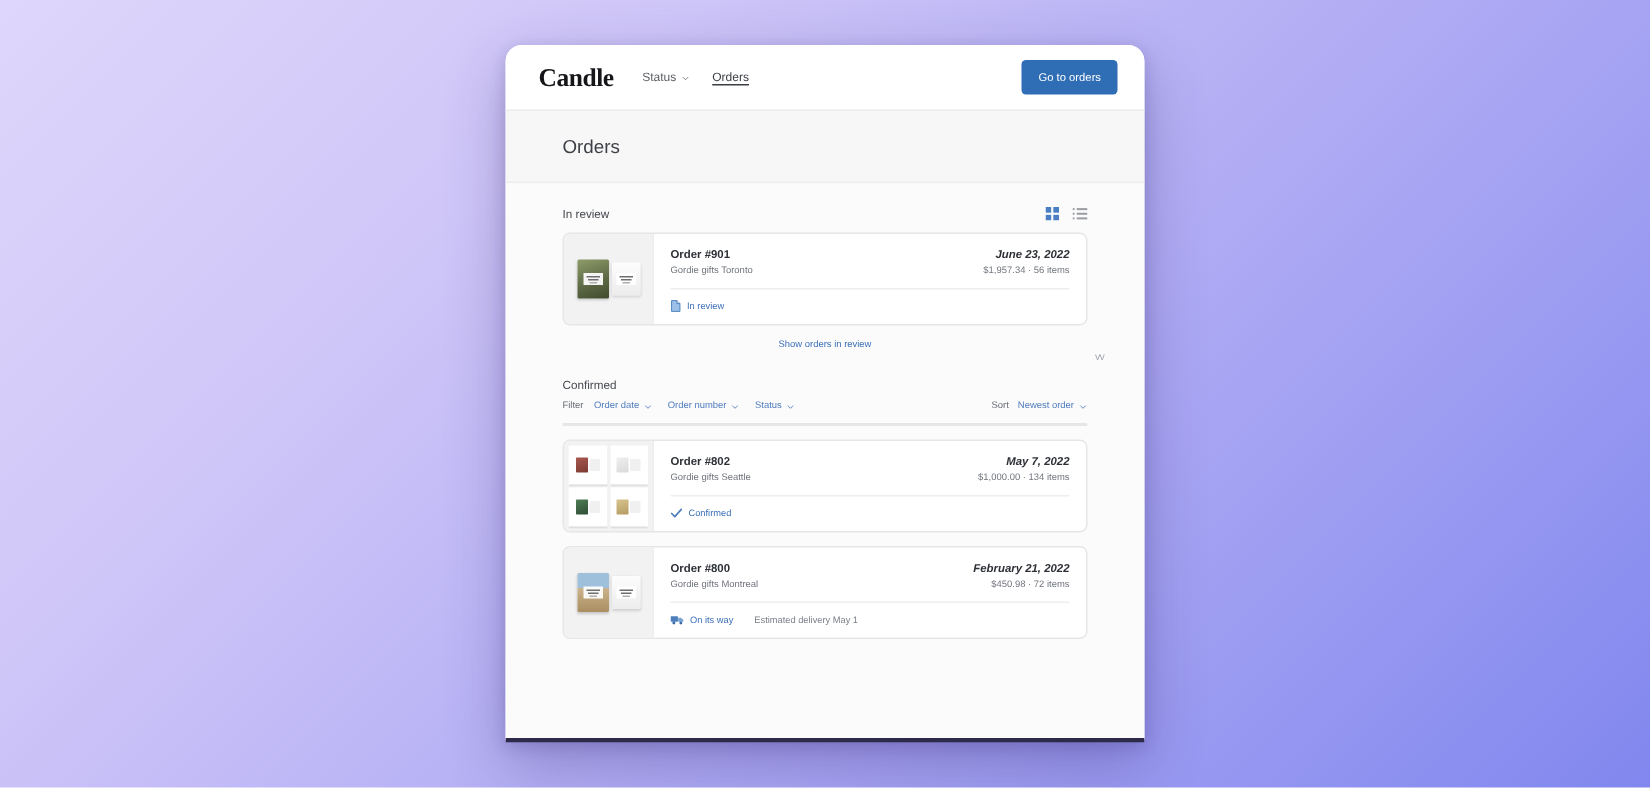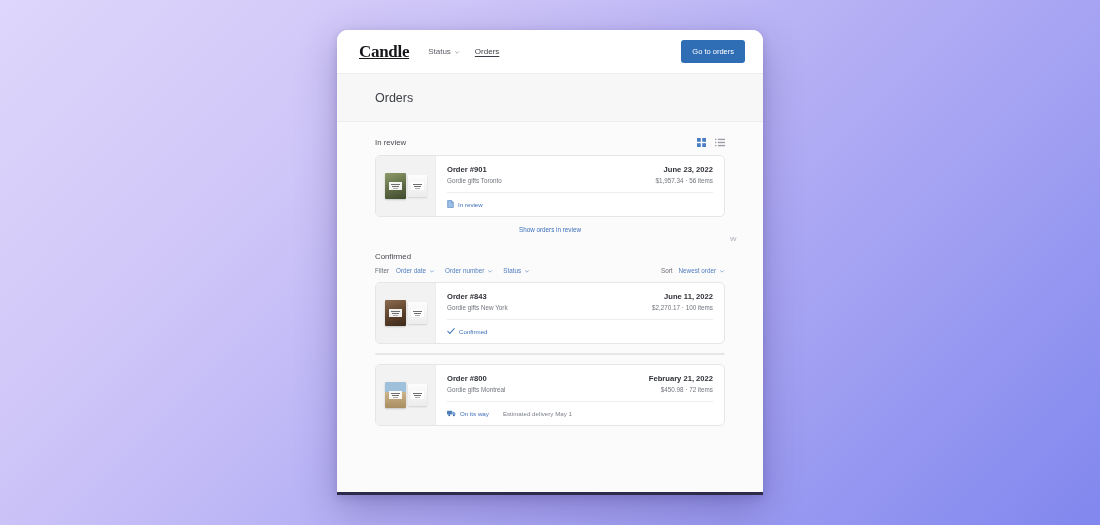--- a/index.html
+++ b/index.html
@@ -32,21 +32,20 @@
     border-bottom: 1px solid #ececec;
     display: flex; align-items: center;
     padding: 0 18px 0 22px;
   }
   .logo {
     font-family: "Liberation Serif", serif;
     font-weight: 700;
     font-size: 17px;
     letter-spacing: -0.3px;
     color: #16161a;
-    text-decoration: underline;
   }
   .nav-links { display: flex; align-items: center; gap: 15px; margin-left: 19px; }
   .nav-link {
     font-size: 8px; color: #5c5f66; display: flex; align-items: center; gap: 3px;
     cursor: pointer;
   }
   .nav-link.active { color: #3a3d44; text-decoration: underline; text-underline-offset: 2px; }
   .caret { display: inline-block; width: 6px; height: 6px; }
   .spacer { flex: 1; }
   .store-btn {
@@ -92,21 +91,21 @@
   }
   .thumb {
     width: 60px; flex: 0 0 60px;
     background: #f2f2f3;
     position: relative;
     border-right: 1px solid #ededef;
   }
   .card-body { flex: 1; padding: 9px 11px 8px 11px; }
   .row1 { display: flex; align-items: center; }
   .order-no { font-size: 7.6px; color: #2d3036; font-weight: 700; }
-  .order-date { margin-left: auto; font-size: 7.6px; color: #2d3036; font-weight: 700; }
+  .order-date { margin-left: auto; font-size: 7.6px; color: #2d3036; font-weight: 700; font-style: italic; }
   .row2 { display: flex; align-items: baseline; margin-top: 3px; }
   .order-sub { font-size: 6.3px; color: #70747c; }
   .order-amt { margin-left: auto; font-size: 6.3px; color: #70747c; }
   .divider { height: 1px; background: #eeeef0; margin: 8px 0 0 0; }
   .row3 { display: flex; align-items: center; gap: 4px; padding-top: 7px; }
   .status-text { font-size: 6.2px; color: #3c6fb8; }
   .status-note { font-size: 6.2px; color: #7c8089; margin-left: 10px; }
 
   .show-link {
     text-align: center;
@@ -303,37 +302,20 @@
           </div>
           <div class="pjar">
             <div class="plabel">
               <span class="pl-line w1"></span>
               <span class="pl-line w2"></span>
               <span class="pl-line w3"></span>
             </div>
           </div>
         </div>
       </div>
-      <div class="card-body">
-        <div class="row1">
-          <span class="order-no">Order #843</span>
-          <span class="order-date">June 11, 2022</span>
-        </div>
-        <div class="row2">
-          <span class="order-sub">Gordie gifts New York</span>
-          <span class="order-amt">$2,270.17 · 100 items</span>
-        </div>
-        <div class="divider"></div>
-        <div class="row3">
-          <svg width="8" height="8" viewBox="0 0 10 10">
-            <path d="M1 5.4 L3.6 8 L9 2" fill="none" stroke="#4d7fbd" stroke-width="1.4" stroke-linecap="round" stroke-linejoin="round"></path>
-          </svg>
-          <span class="status-text">Confirmed</span>
-        </div>
-      </div>
     </div>
 
     <div class="card">
       <div class="thumb">
         <div class="pgrid">
           <div class="pcell">
             <span class="mini-box" style="background:linear-gradient(160deg,#a8584f,#7d3b33)"></span>
             <span class="mini-jar"></span>
           </div>
           <div class="pcell">
@@ -341,20 +323,37 @@
             <span class="mini-jar"></span>
           </div>
           <div class="pcell">
             <span class="mini-box" style="background:linear-gradient(160deg,#4f7d54,#2f4f35)"></span>
             <span class="mini-jar"></span>
           </div>
           <div class="pcell">
             <span class="mini-box" style="background:linear-gradient(160deg,#d8c48f,#b59a62)"></span>
             <span class="mini-jar"></span>
           </div>
+        </div>
+      </div>
+      <div class="card-body">
+        <div class="row1">
+          <span class="order-no">Order #802</span>
+          <span class="order-date">May 7, 2022</span>
+        </div>
+        <div class="row2">
+          <span class="order-sub">Gordie gifts Seattle</span>
+          <span class="order-amt">$1,000.00 · 134 items</span>
+        </div>
+        <div class="divider"></div>
+        <div class="row3">
+          <svg width="8" height="8" viewBox="0 0 10 10">
+            <path d="M1 5.4 L3.6 8 L9 2" fill="none" stroke="#4d7fbd" stroke-width="1.4" stroke-linecap="round" stroke-linejoin="round"></path>
+          </svg>
+          <span class="status-text">Confirmed</span>
         </div>
       </div>
     </div>
 
     <div class="card">
       <div class="thumb">
         <div class="pset">
           <div class="pbox" style="background:linear-gradient(180deg,#9ec0da 0%,#9ec0da 38%,#cbb289 40%,#a98e61);">
             <div class="plabel">
               <span class="pl-line w1"></span>

